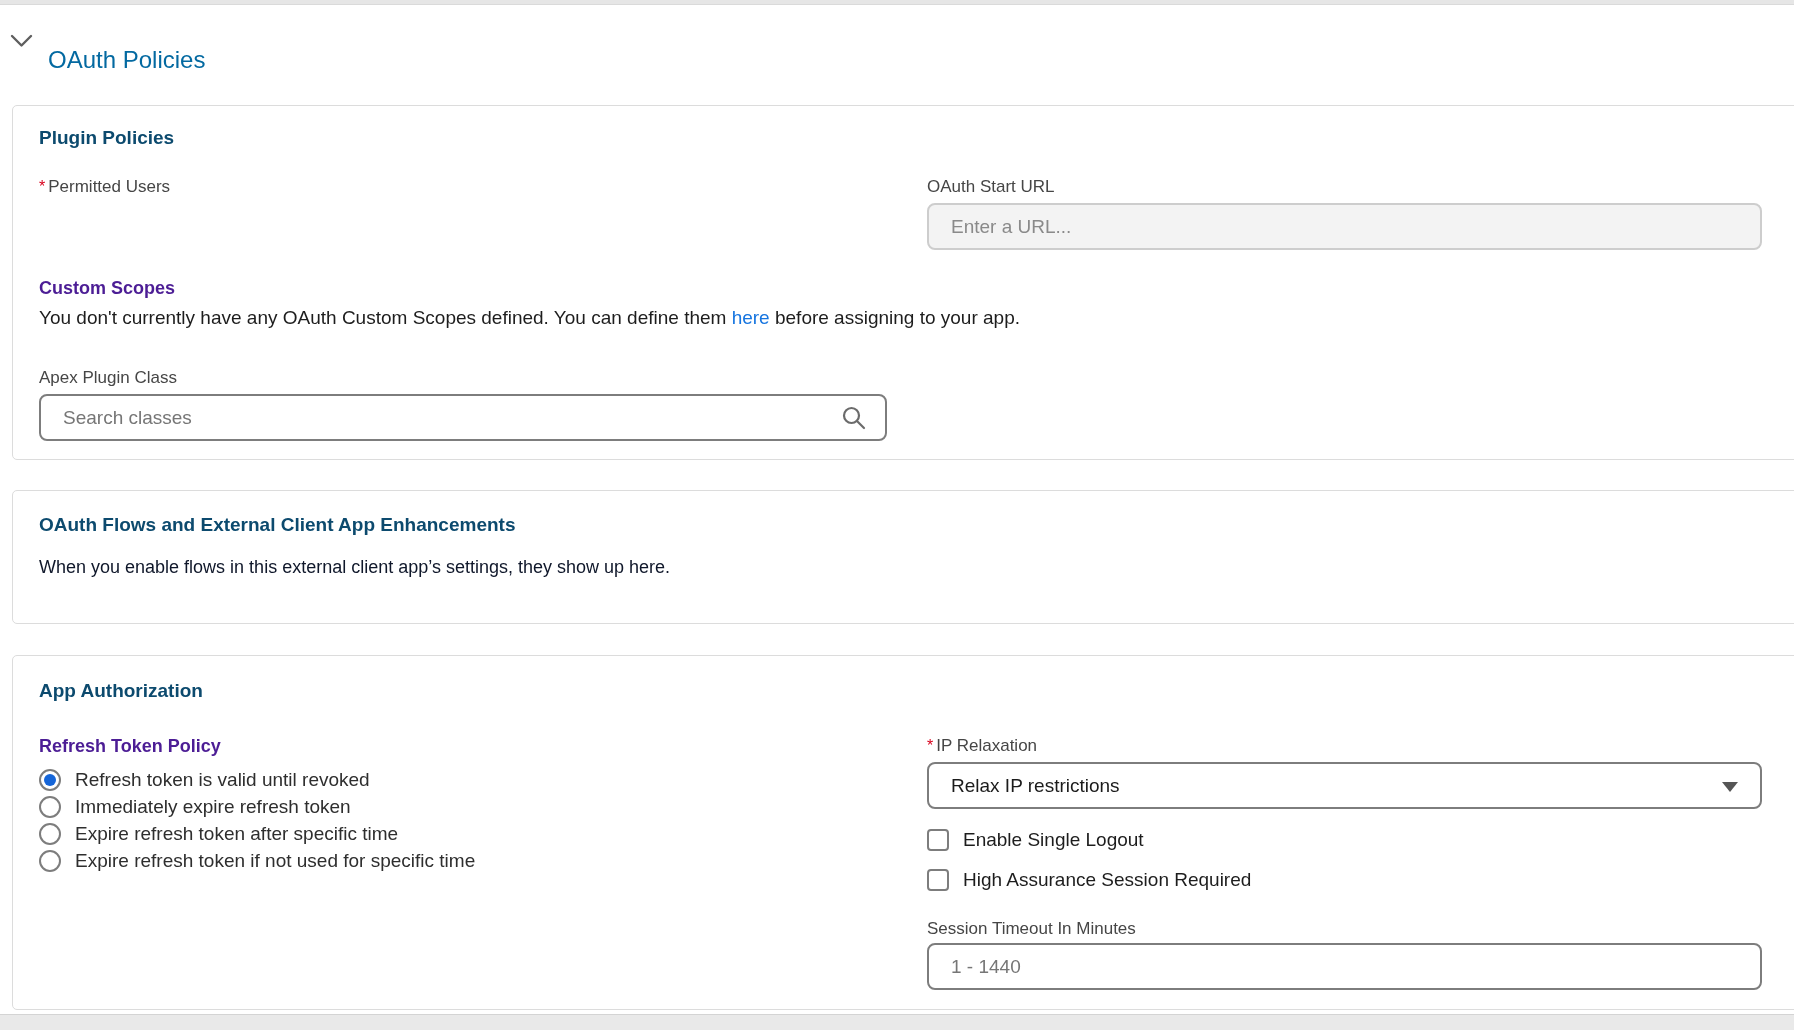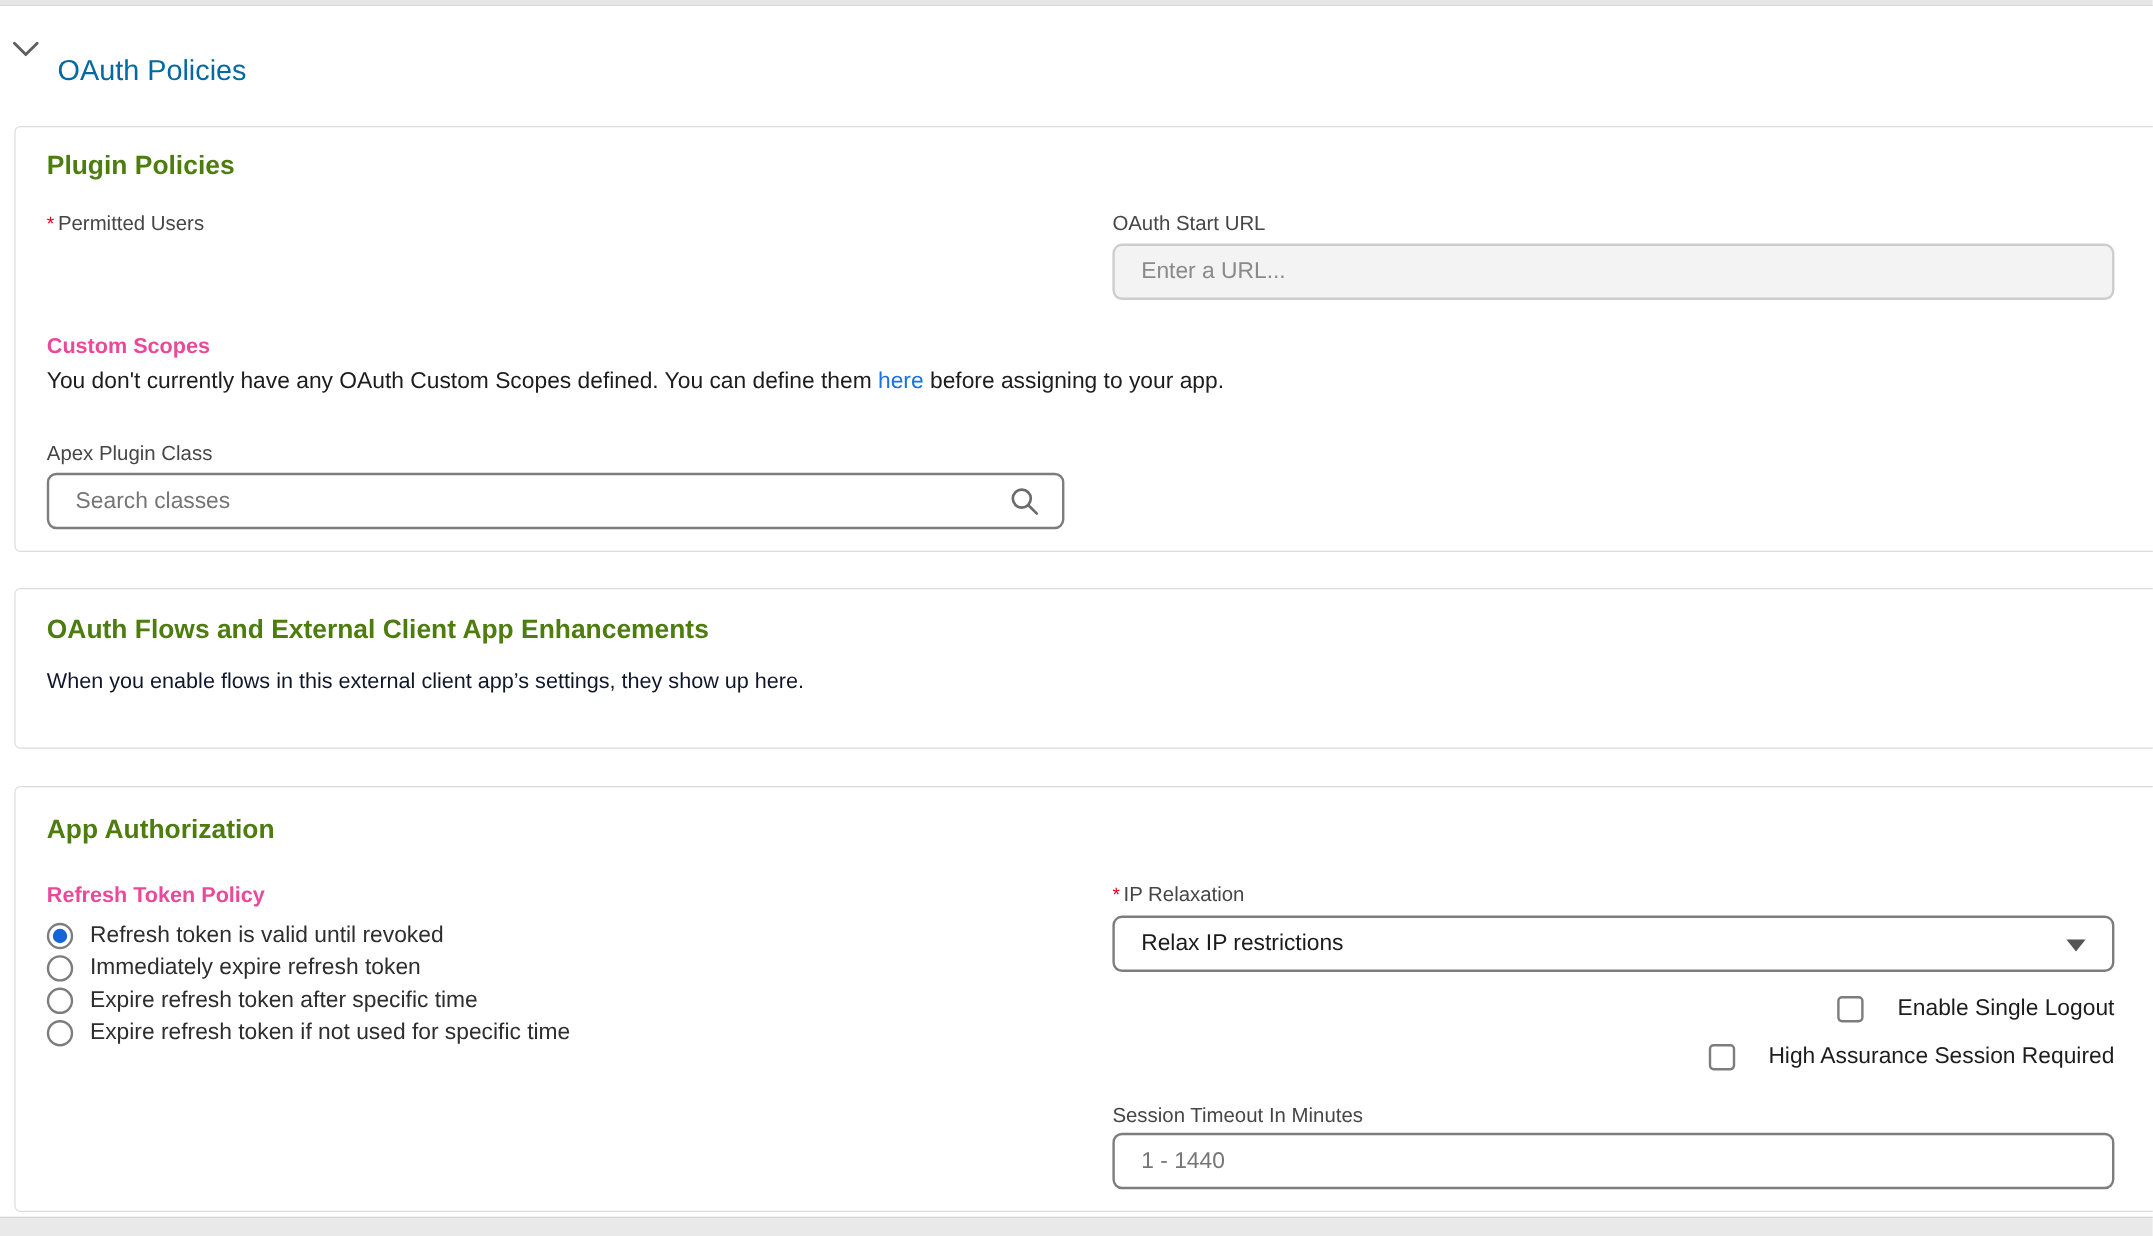--- a/index.html
+++ b/index.html
@@ -28,22 +28,22 @@
     margin-left: 12px; margin-right: -10px;
     background: #fff;
     border: 1px solid #dcdcdc;
     border-radius: 5px;
     padding: 22px 40px 0 26px;
   }
   .card-1 { margin-top: 51px; height: 355px; }
   .card-2 { margin-top: 30px; height: 134px; padding-top: 24px; }
   .card-3 { margin-top: 31px; height: 355px; padding-top: 25px; }
 
-  h2.card-heading { font-size: 22px; font-weight: bold; color: #4d7c0f; line-height: 20px; }
-  h3.sub-heading  { font-size: 18px; font-weight: bold; color: #ec4899; line-height: 19px; }
+  h2.card-heading { font-size: 19px; font-weight: bold; color: #0c4a6e; line-height: 20px; }
+  h3.sub-heading  { font-size: 18px; font-weight: bold; color: #4c1d95; line-height: 19px; }
 
   .grid-2 {
     display: grid;
     grid-template-columns: 848px 835px;
     column-gap: 40px;
   }
   .row-1 { margin-top: 30px; }
 
   .field-label {
     display: block;
@@ -115,24 +115,23 @@
     display: flex; align-items: center; justify-content: center;
   }
   .radio.checked::after {
     content: "";
     width: 12px; height: 12px; border-radius: 50%;
     background: #1565d8;
   }
   .radio-label { font-size: 19px; color: #2e2e2e; }
 
   .checkbox-row {
-    display: flex; align-items: center; gap: 28px;
+    display: flex; align-items: center; gap: 14px;
     height: 22px;
     cursor: pointer;
-    justify-content: flex-end;
   }
   .checkbox-row + .checkbox-row { margin-top: 18px; }
   .cb-first { margin-top: 20px; }
   .checkbox {
     width: 22px; height: 22px; flex: 0 0 22px;
     border: 2px solid #7d7d7d; border-radius: 4px;
     background: #fff;
   }
   .checkbox-label { font-size: 19px; color: #1d1d1d; }
 

